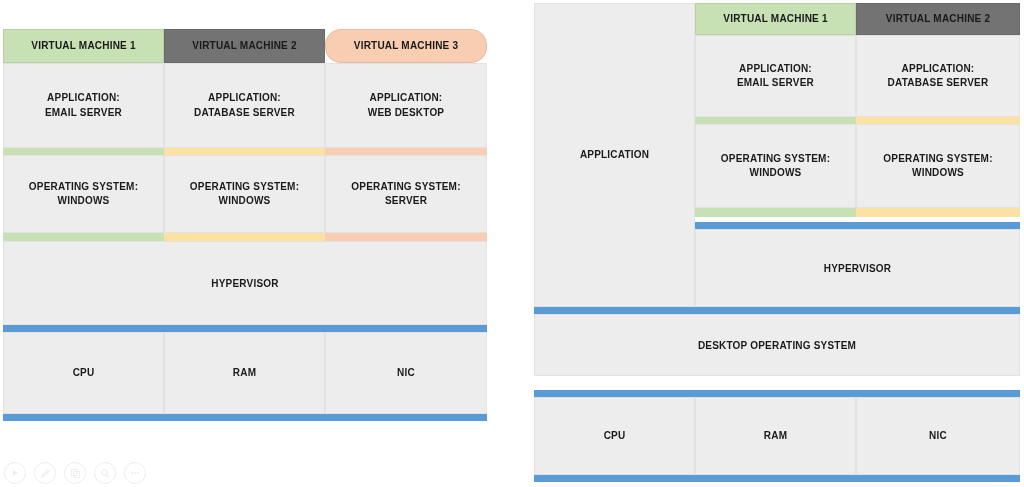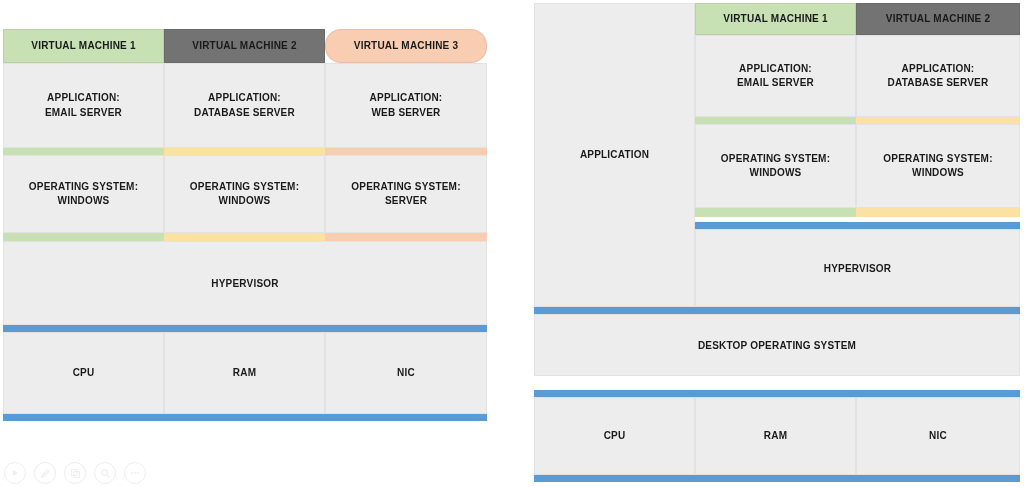--- a/index.html
+++ b/index.html
@@ -91,21 +91,21 @@
     </div>
     <div class="cell" style="left:164px;top:63px;width:161px;height:85px;">
       <span class="lines">
         <span class="l1">APPLICATION:</span>
         <span class="l2">DATABASE SERVER</span>
       </span>
     </div>
     <div class="cell" style="left:325px;top:63px;width:162px;height:85px;">
       <span class="lines">
         <span class="l1">APPLICATION:</span>
-        <span class="l2">WEB SERVER</span>
+        <span class="l2">WEB DESKTOP</span>
       </span>
     </div>
 
     <div class="strip green" style="left:3px;top:148px;width:161px;height:7px;"></div>
     <div class="strip yellow" style="left:164px;top:148px;width:161px;height:7px;"></div>
     <div class="strip orange" style="left:325px;top:148px;width:162px;height:7px;"></div>
 
     <div class="cell" style="left:3px;top:155px;width:161px;height:78px;">
       <span class="lines">
         <span class="l1">OPERATING SYSTEM:</span>

